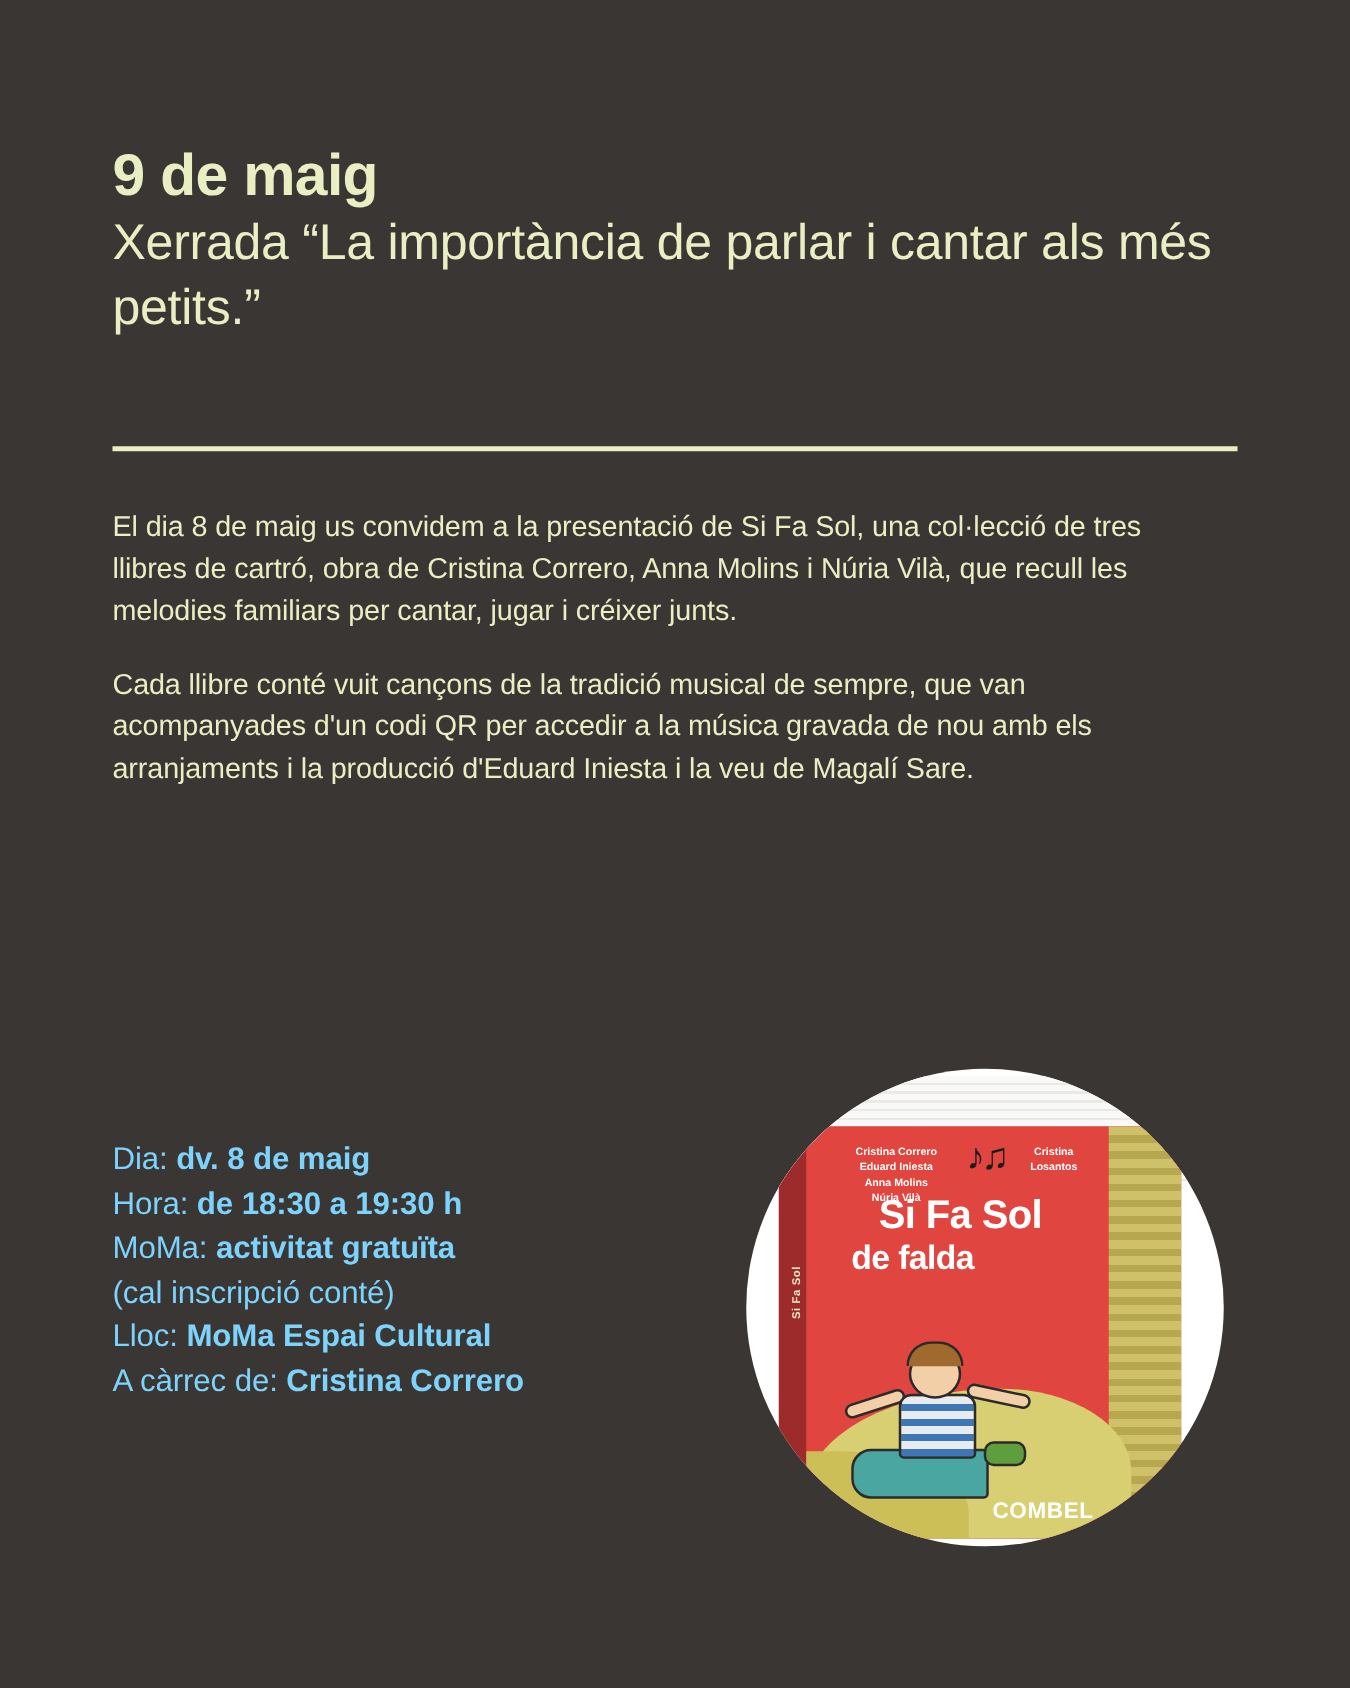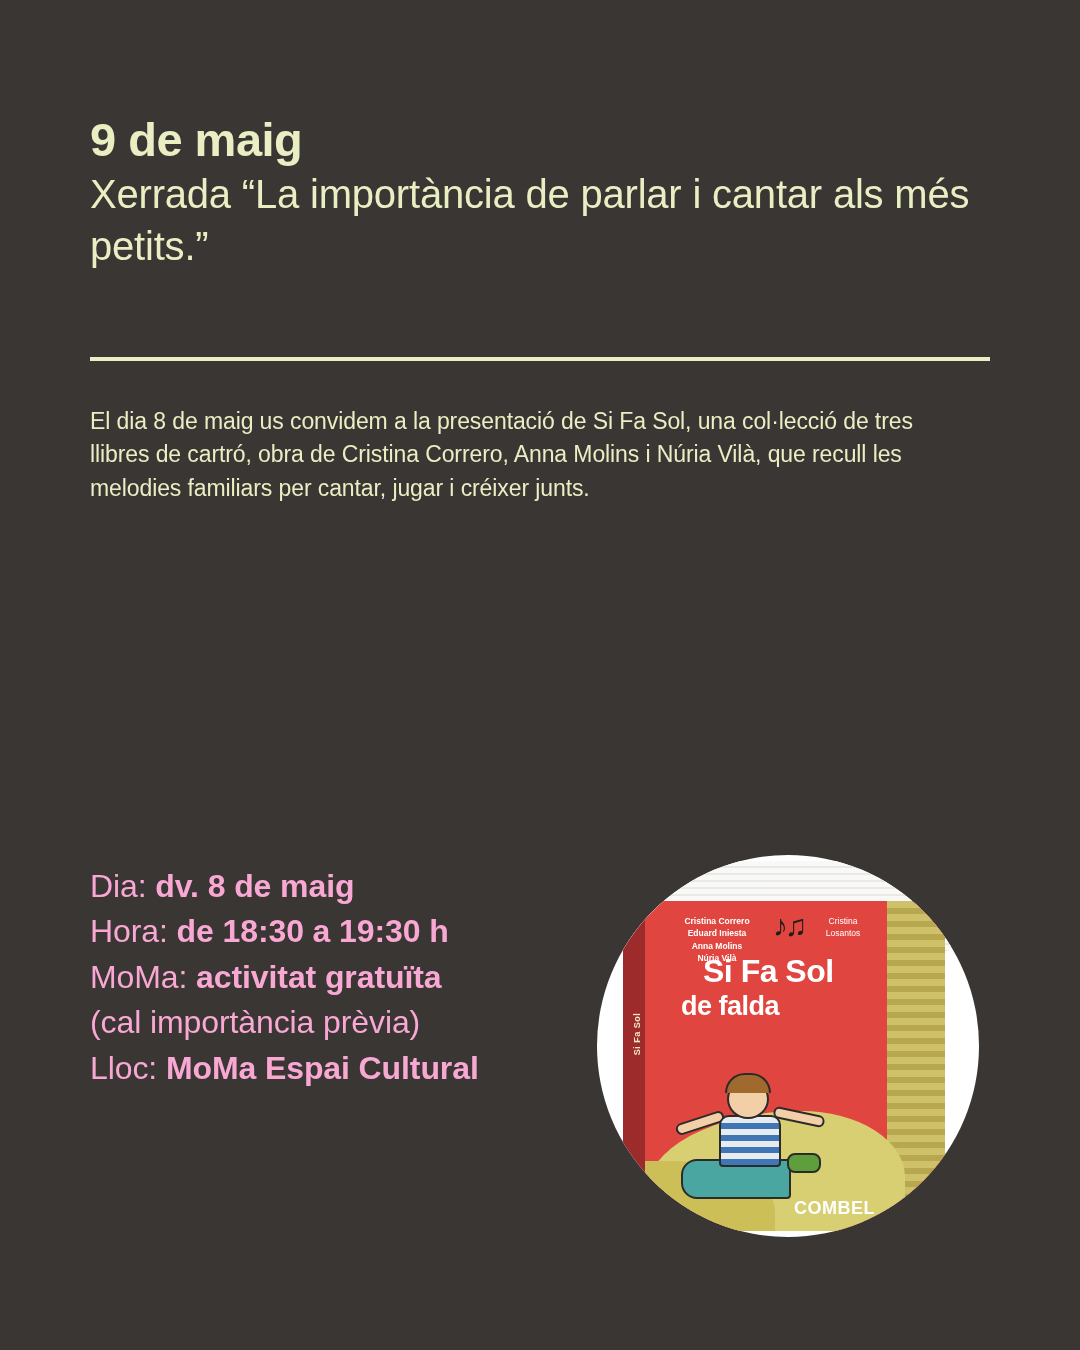--- a/index.html
+++ b/index.html
@@ -61,24 +61,24 @@
     color: #e9eec3;
     font-weight: 400;
     letter-spacing: -0.1px;
   }
   .para + .para { margin-top: 26px; }
 
   
   .details {
     position: absolute;
     left: 90px;
-    top: 864px;
+    top: 910px;
     width: 560px;
-    color: #f9a8d4;
-    font-size: 32px;
+    color: #7dd3fc;
+    font-size: 25px;
     line-height: 1.42;
     letter-spacing: -0.1px;
   }
   .details .row { white-space: nowrap; }
   .details b { font-weight: bold; }
 
   
   .photo {
     position: absolute;
     left: 597px;
@@ -191,21 +191,21 @@
     color: #ffffff;
     text-align: center;
     width: 120px;
   }
   .credits-right {
     position: absolute;
     right: 62px;
     top: 14px;
     font-size: 8.5px;
     line-height: 1.45;
-    font-weight: normal;
+    font-weight: bold;
     color: #ffffff;
     text-align: center;
     width: 80px;
   }
   .notes {
     position: absolute;
     left: 128px;
     top: 8px;
     font-size: 30px;
     color: #1d1d1d;
@@ -324,35 +324,39 @@
 
   <div class="header">
     <div class="date-title">9 de maig</div>
     <div class="talk-title">Xerrada “La importància de parlar i cantar als més petits.”</div>
   </div>
 
   <div class="rule"></div>
 
   <div class="body">
     <p class="para">El dia 8 de maig us convidem a la presentació de Si Fa Sol, una col·lecció de tres llibres de cartró, obra de Cristina Correro, Anna Molins i Núria Vilà, que recull les melodies familiars per cantar, jugar i créixer junts.</p>
+    <p class="para">Cada llibre conté vuit cançons de la tradició musical de sempre, que van acompanyades d'un codi QR per accedir a la música gravada de nou amb els arranjaments i la producció d'Eduard Iniesta i la veu de Magalí Sare.</p>
   </div>
 
   <div class="details">
     <div class="row">
       <span>Dia: </span><b>dv. 8 de maig</b>
     </div>
     <div class="row">
       <span>Hora: </span><b>de 18:30 a 19:30 h</b>
     </div>
     <div class="row">
       <span>MoMa: </span><b>activitat gratuïta</b>
     </div>
-    <div class="row">(cal importància prèvia)</div>
+    <div class="row">(cal inscripció conté)</div>
     <div class="row">
       <span>Lloc: </span><b>MoMa Espai Cultural</b>
+    </div>
+    <div class="row">
+      <span>A càrrec de: </span><b>Cristina Correro</b>
     </div>
   </div>
 
   <div class="photo">
     <div class="photo-inner">
       <div class="pages"></div>
       <div class="spine">
         <div class="spine-text">Si Fa Sol</div>
       </div>
       <div class="cover">

